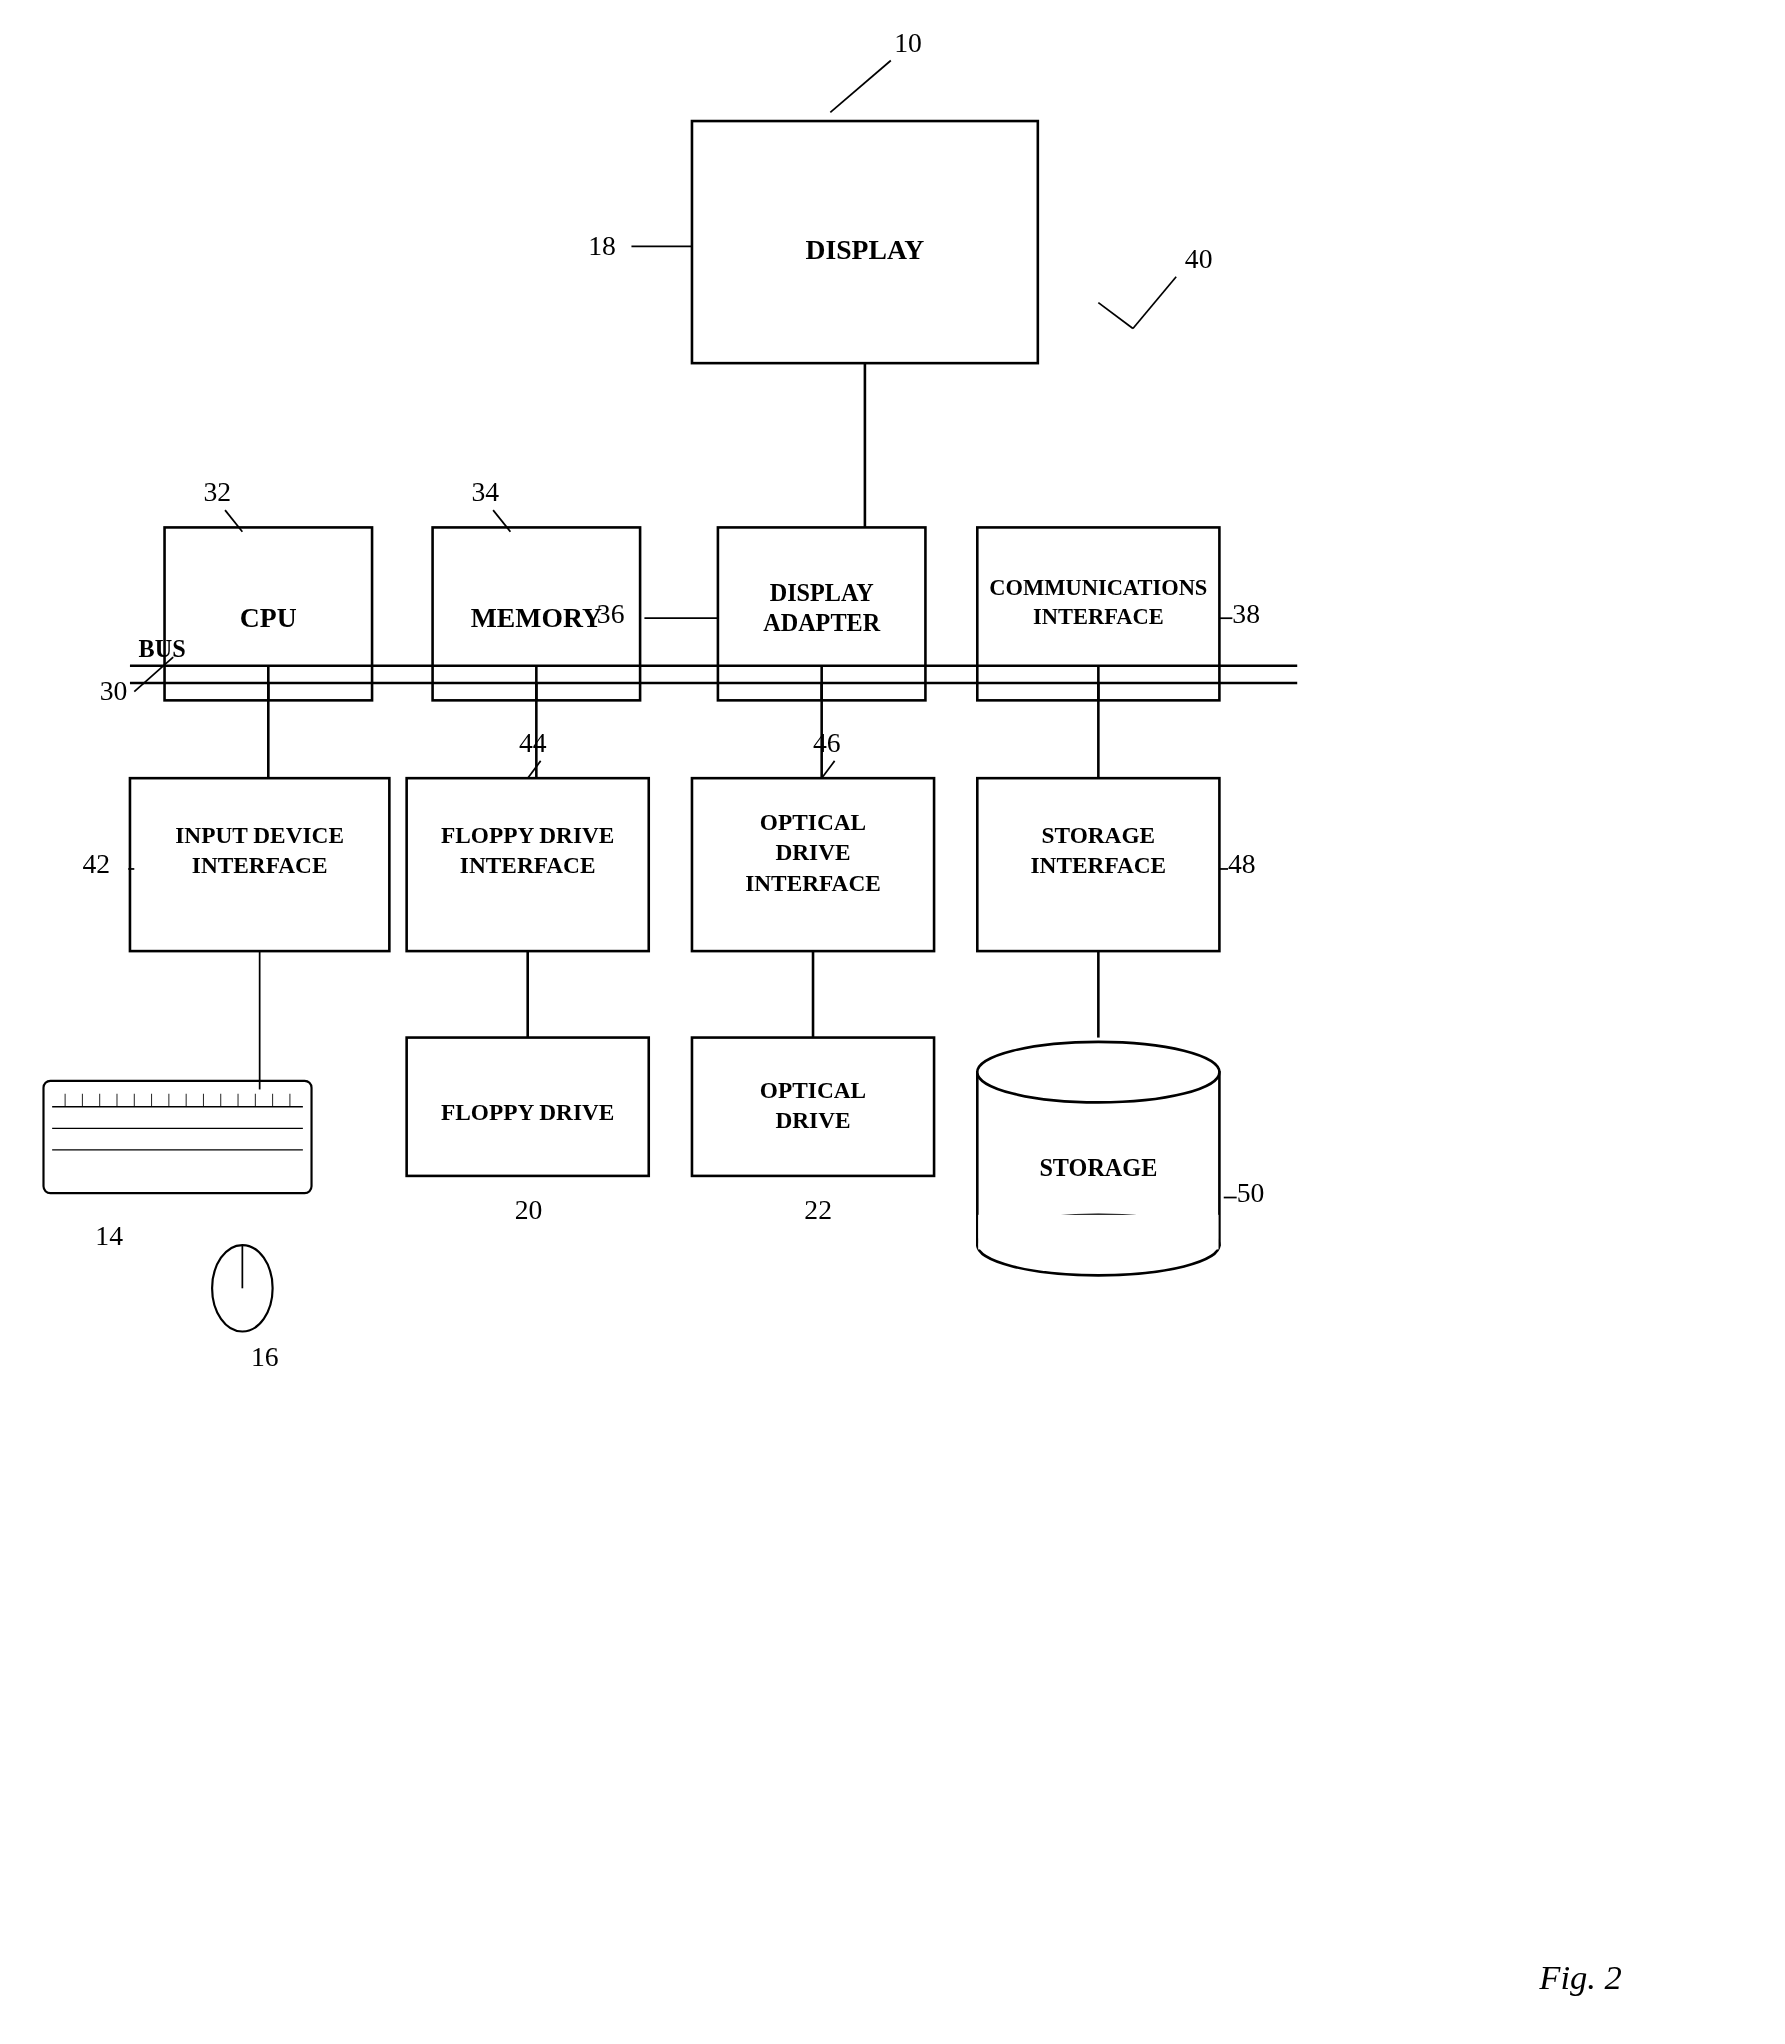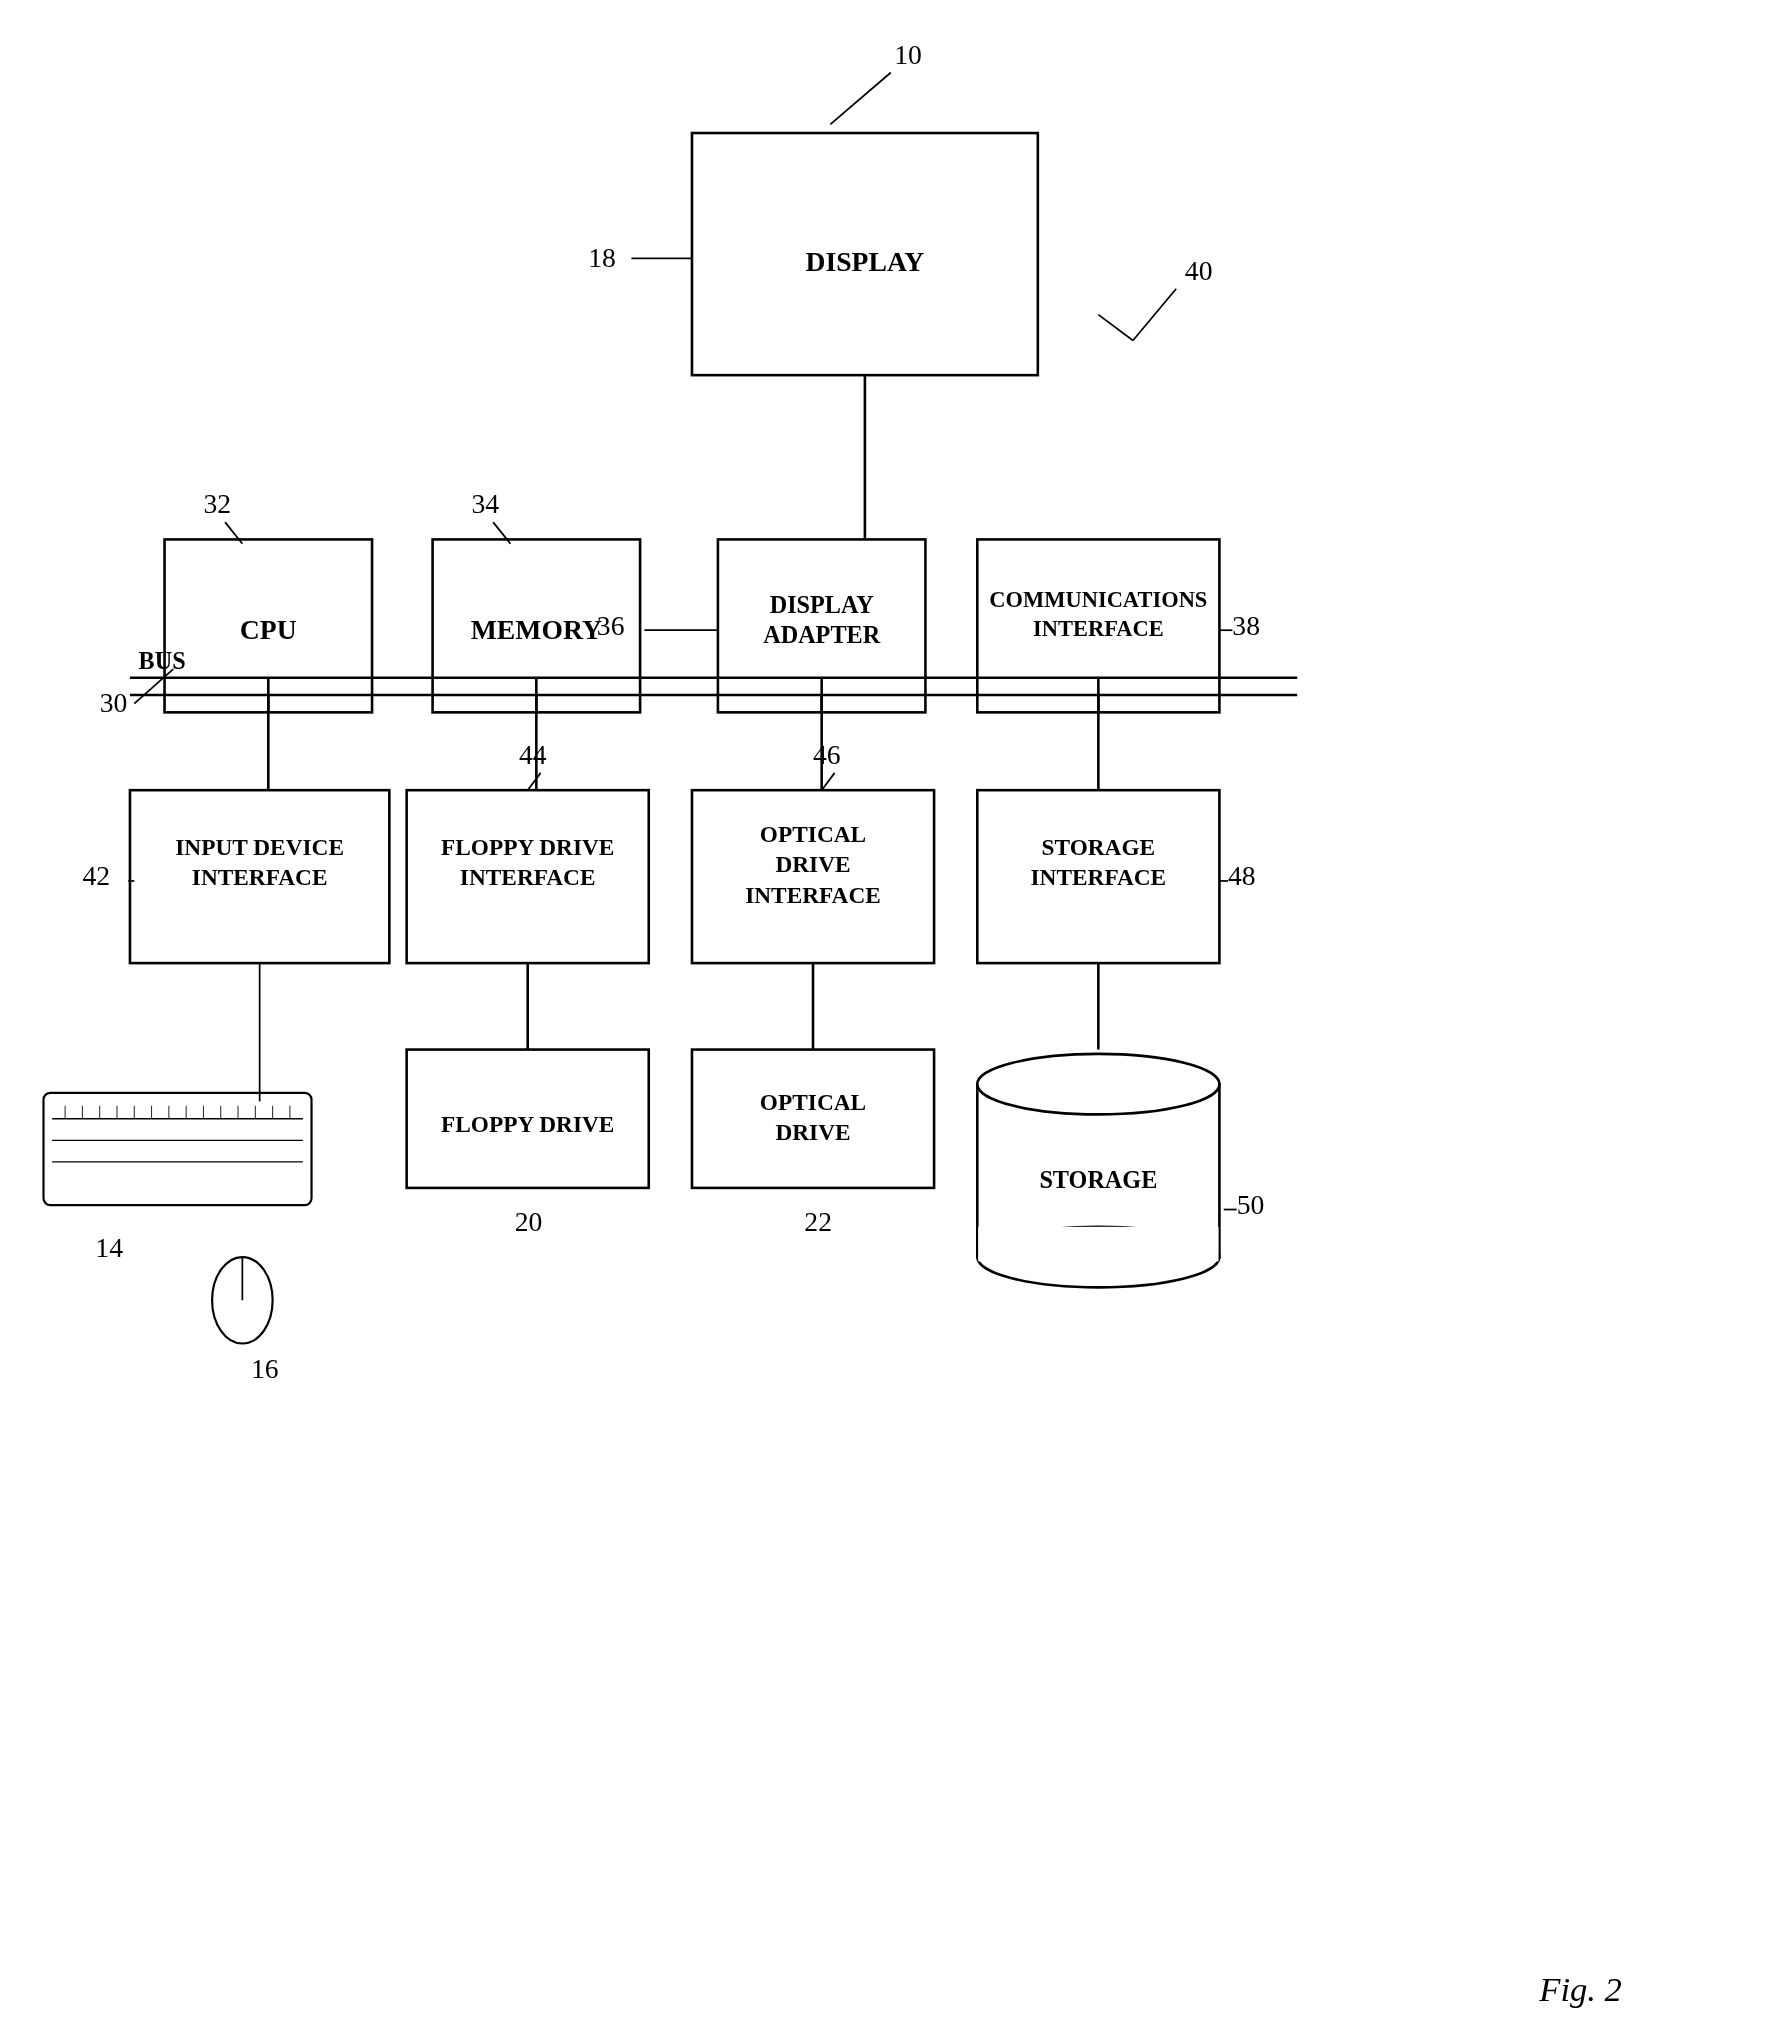--- a/index.html
+++ b/index.html
@@ -6,21 +6,21 @@
     body {
       background: #fff;
       font-family: 'Times New Roman', Times, serif;
       width: 1786px;
       height: 2044px;
       position: relative;
       overflow: hidden;
     }
     .diagram-container {
       position: absolute;
-      top: 12px; left: 0;
+      top: 0; left: 0;
       width: 1786px;
       height: 1784px;
     }
     svg.diagram-svg {
       position: absolute;
       top: 0; left: 0;
       width: 1786px;
       height: 2044px;
       pointer-events: none;
     }

